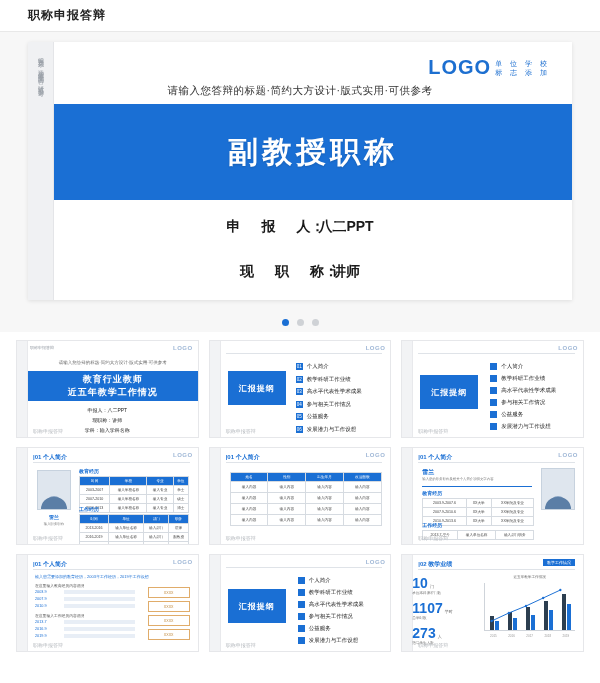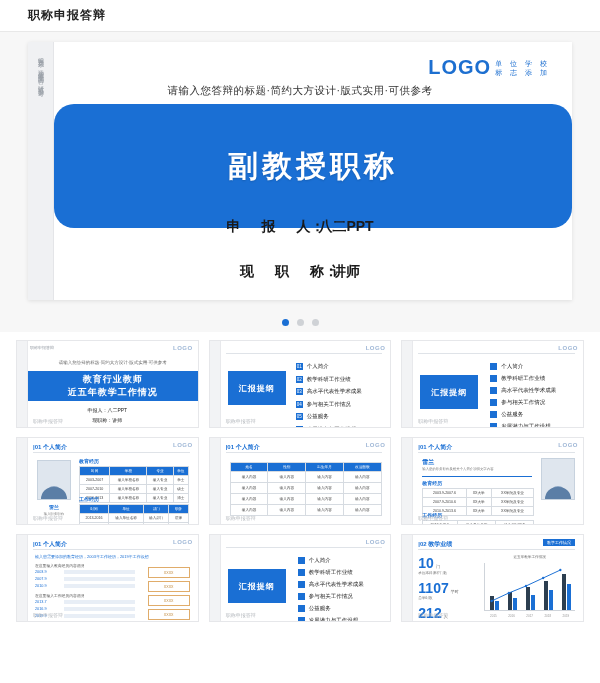--- a/index.html
+++ b/index.html
@@ -78,27 +78,26 @@
   .hero-subtitle {
     position: absolute; top: 42px; left: 0; right: 0;
     text-align: center;
     font-size: 10.5px;
     color: #333;
     letter-spacing: .5px;
   }
   .hero-band {
     position: absolute;
     left: 26px; right: 0; top: 62px;
-    height: 124px;
+    height: 96px;
     background: #1a6fd4;
     display: flex;
     flex-direction: column;
     align-items: center;
     justify-content: center;
-    border-radius: 20px;
   }
   .hero-band .l1, .hero-band .l2 {
     color: #fff;
     font-weight: bold;
     font-size: 30px;
     letter-spacing: 4px;
     line-height: 40px;
     text-shadow: 0 1px 2px rgba(0,0,0,.15);
   }
   .hero-meta {
@@ -133,21 +132,21 @@
 
   
   .grid {
     padding: 8px 16px 10px 16px;
     display: grid;
     grid-template-columns: repeat(3, 1fr);
     gap: 9px 10px;
   }
   .thumb {
     position: relative;
-    height: 88px;
+    height: 98px;
     background: #fff;
     border: 1px solid #e6e7ea;
     overflow: hidden;
   }
   .thumb .tstrip {
     position: absolute; left: 0; top: 0; bottom: 0; width: 11px;
     background: #f2f3f5; border-right: 1px solid #e8e9ec;
   }
   .thumb .tlogo {
     position: absolute; right: 5px; top: 4px;
@@ -640,33 +639,33 @@
 
     <div class="thumb">
       <div class="tstrip"></div>
       <div class="thead">
         <span class="num">|02</span>
         <span>教学业绩</span>
       </div>
       <div class="thead-rule"></div>
       <div style="position:absolute;right:8px;top:4px;background:#1a6fd4;color:#fff;font-size:4px;padding:1px 4px;">教学工作情况</div>
 
-      <div style="position:absolute;left:16px;top:20px;width:56px;">
+      <div style="position:absolute;left:10px;top:20px;width:56px;">
         <div style="display:flex;align-items:baseline;gap:2px;">
           <span style="font-size:14px;font-weight:bold;color:#1a6fd4;">10</span>
           <span style="font-size:4px;color:#666;">门</span>
         </div>
         <div style="font-size:3.6px;color:#777;margin-bottom:5px;">承担本科课程门数</div>
         <div style="display:flex;align-items:baseline;gap:2px;">
           <span style="font-size:14px;font-weight:bold;color:#1a6fd4;">1107</span>
           <span style="font-size:4px;color:#666;">学时</span>
         </div>
         <div style="font-size:3.6px;color:#777;margin-bottom:5px;">总学时数</div>
         <div style="display:flex;align-items:baseline;gap:2px;">
-          <span style="font-size:14px;font-weight:bold;color:#1a6fd4;">212</span>
+          <span style="font-size:14px;font-weight:bold;color:#1a6fd4;">273</span>
           <span style="font-size:4px;color:#666;">人</span>
         </div>
         <div style="font-size:3.6px;color:#777;">指导学生人数</div>
       </div>
 
       <div class="chart-box" style="left:82px;top:22px;right:8px;height:62px;">
         <div style="position:absolute;top:-2px;left:0;right:0;text-align:center;font-size:3.6px;color:#666;">近五年教学工作情况</div>
         <div class="axis-line" style="left:0;bottom:8px;right:0;height:1px;"></div>
         <div class="axis-line" style="left:0;bottom:8px;top:6px;width:1px;"></div>
 

